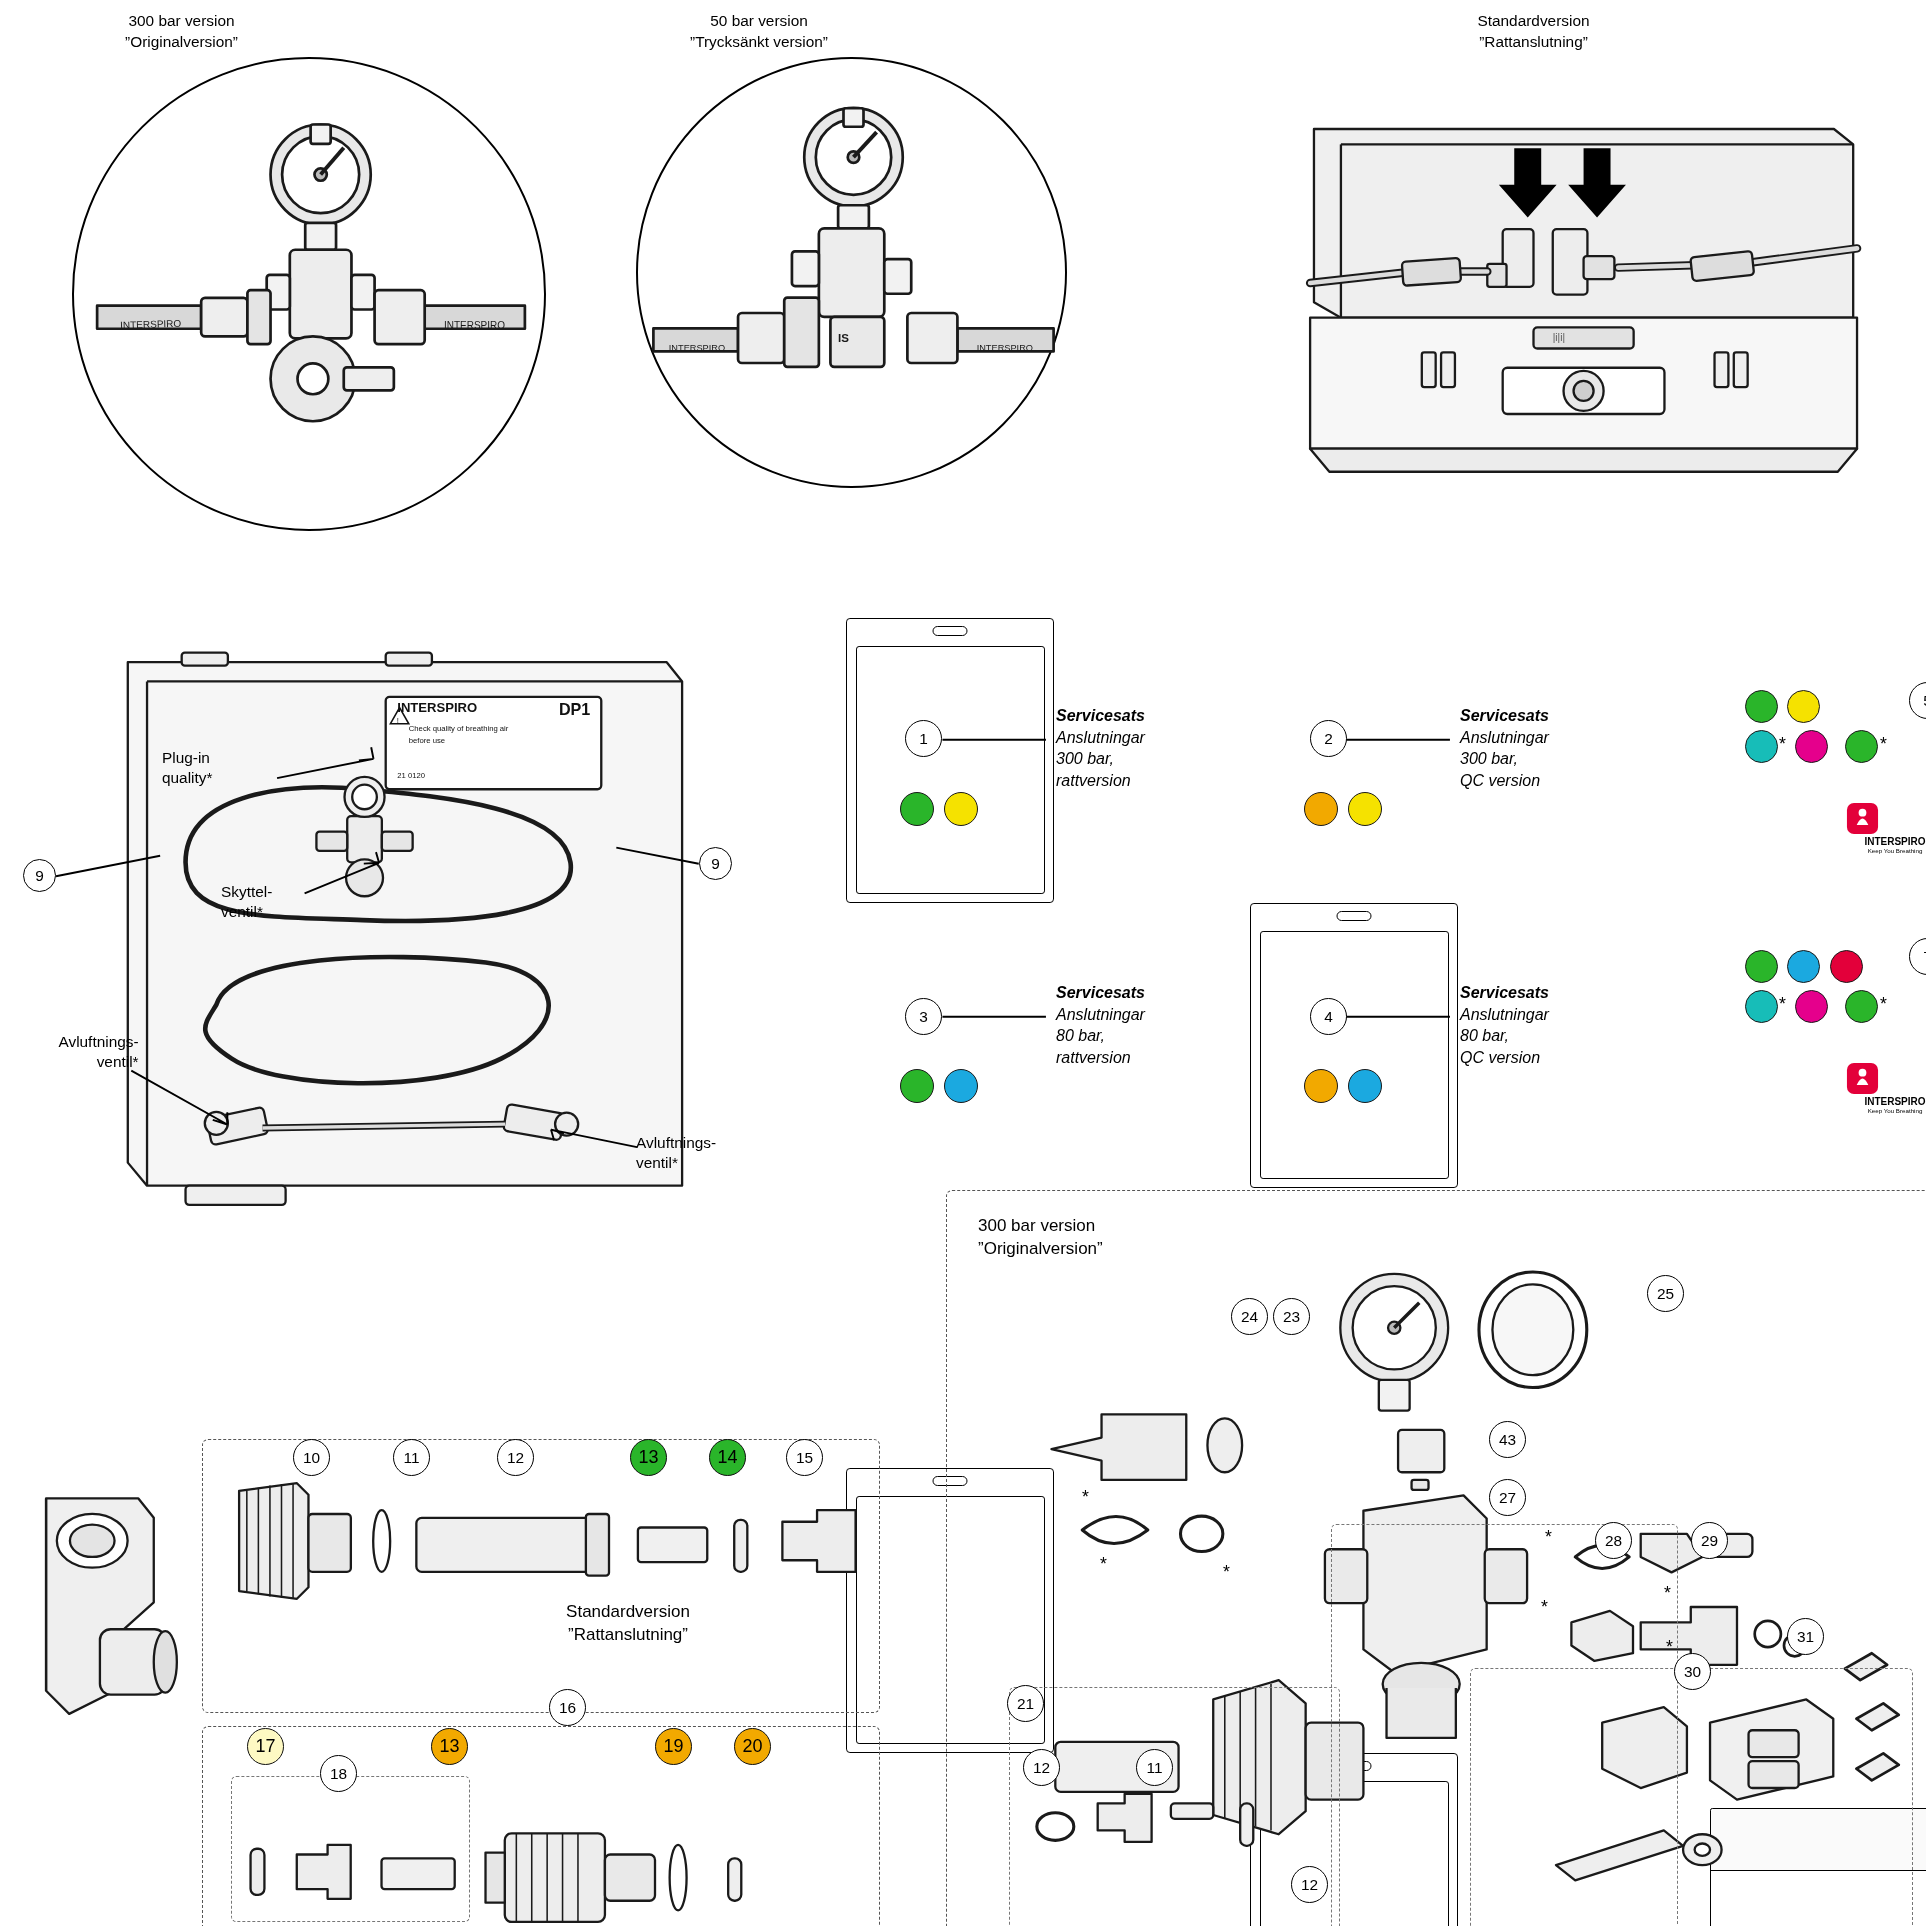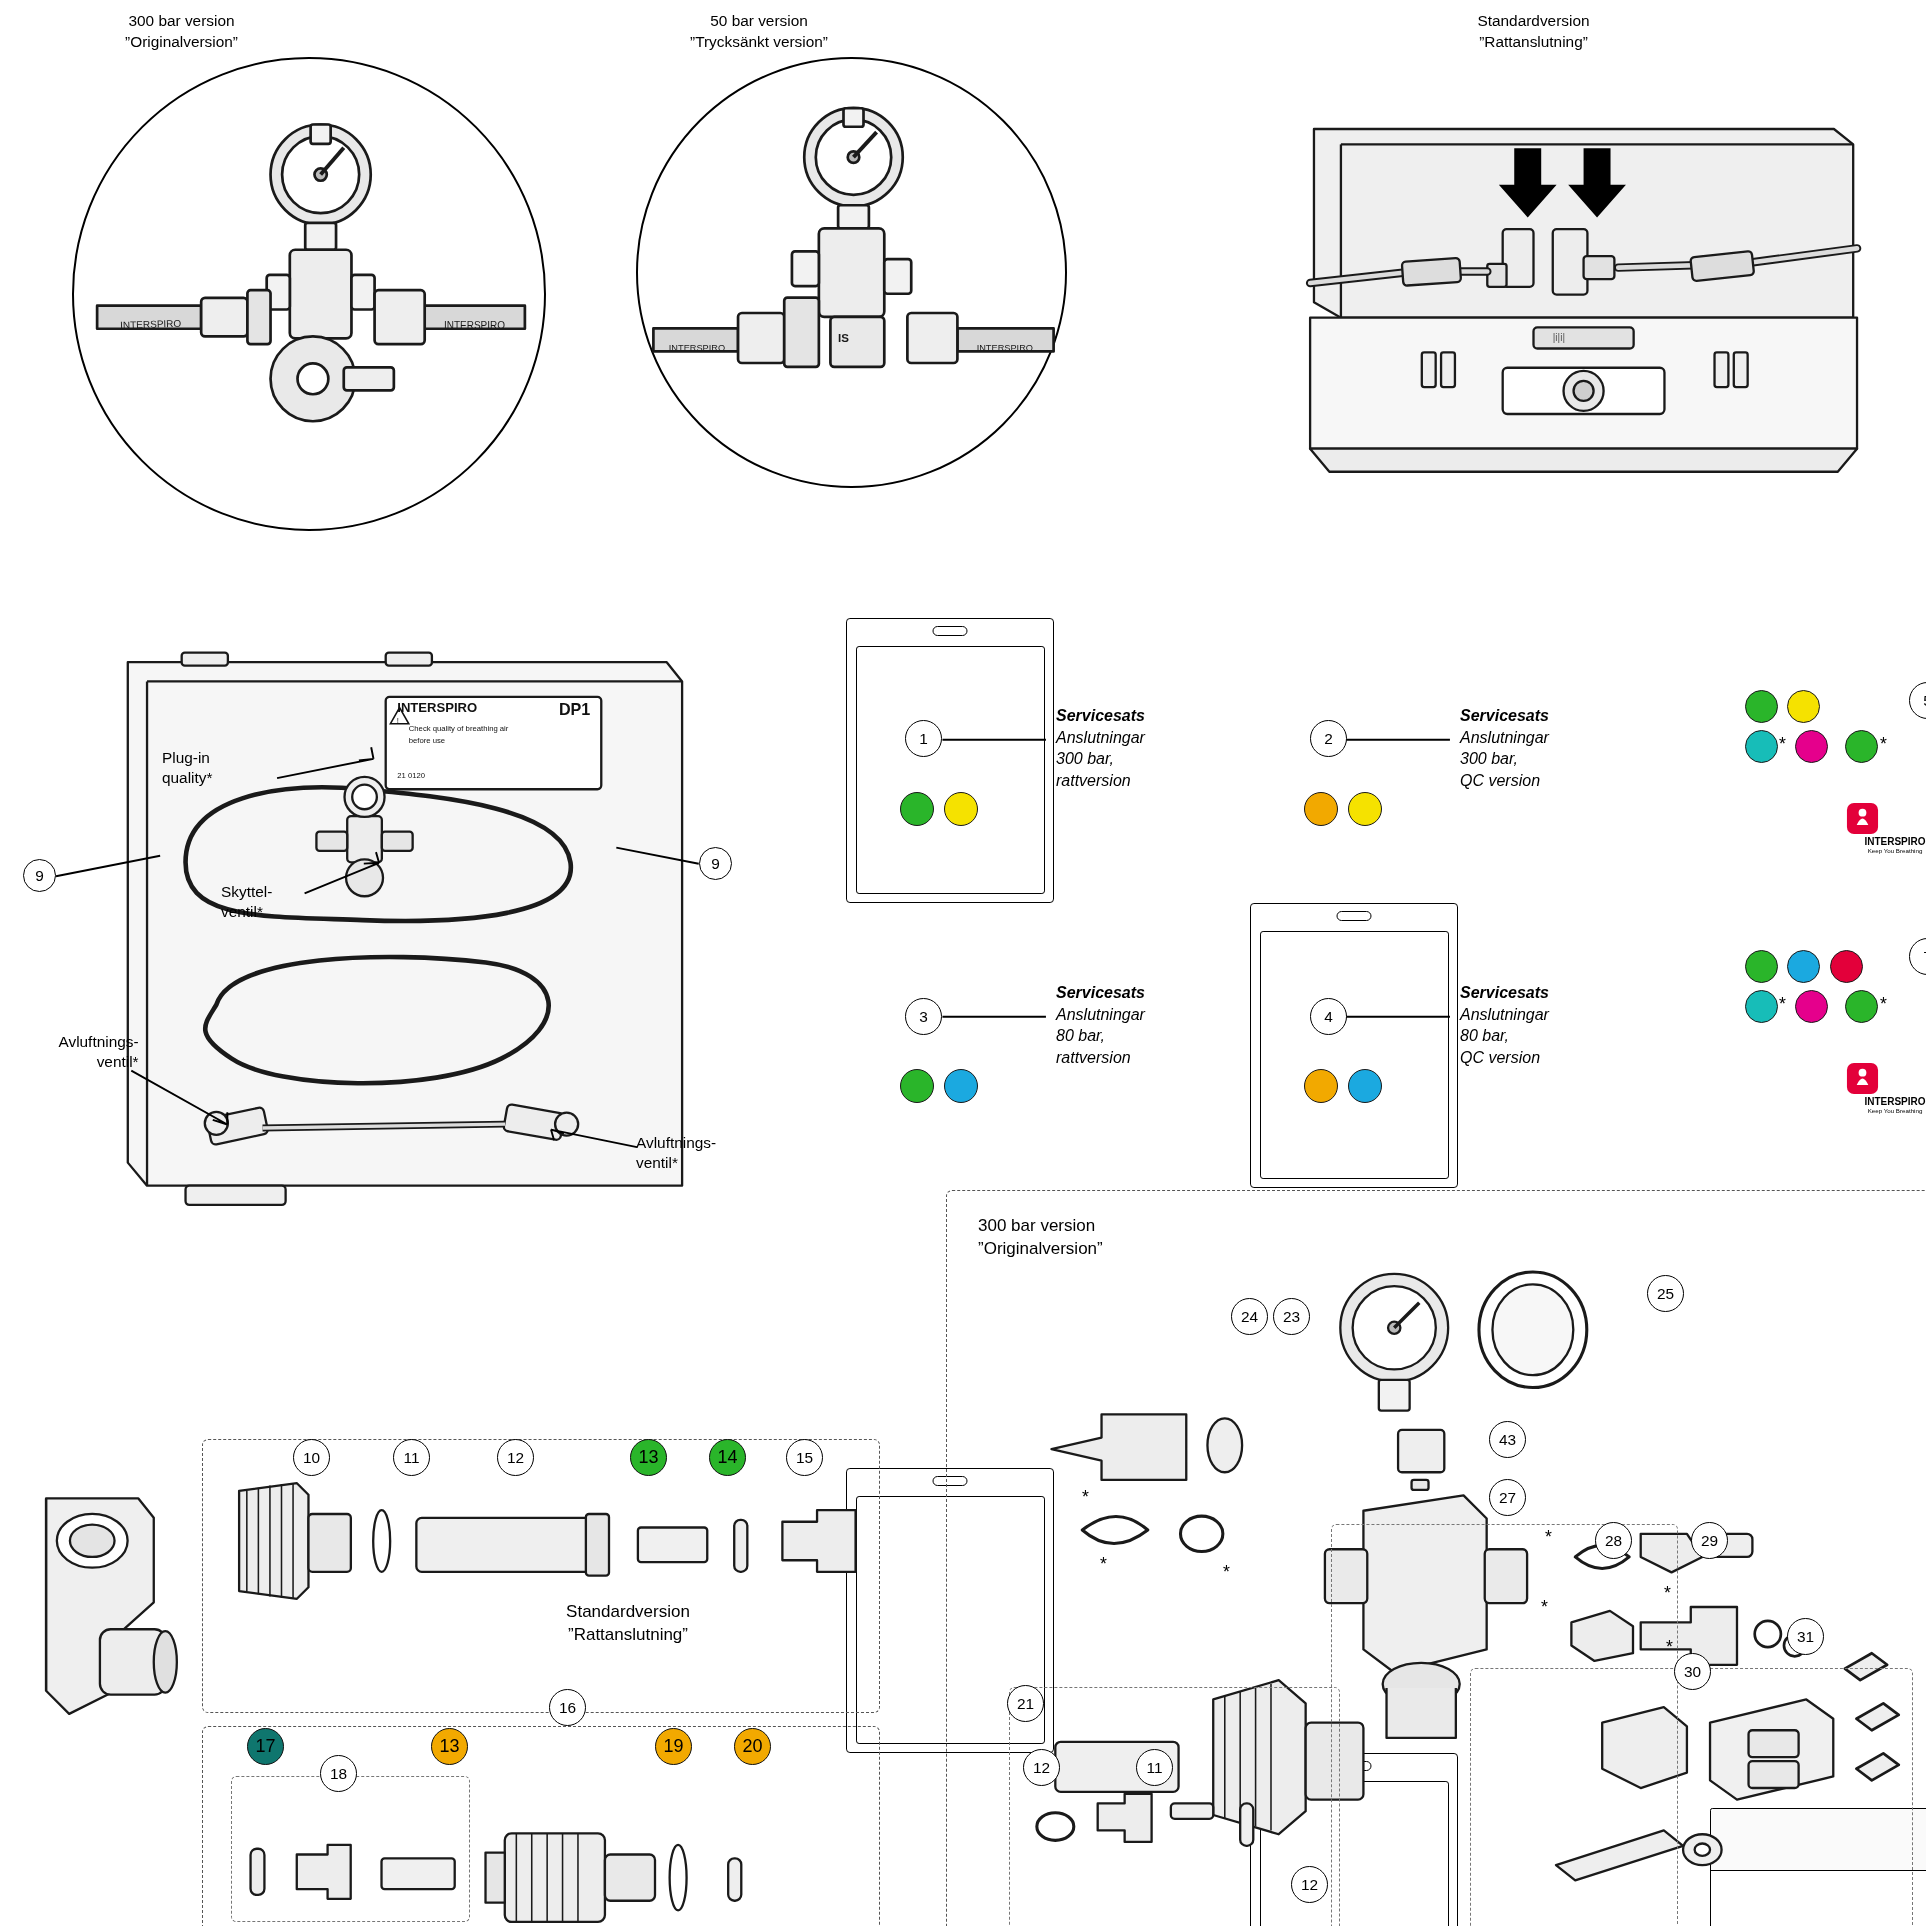--- a/index.html
+++ b/index.html
@@ -419,21 +419,21 @@
       <g stroke-width="4">
         <path d="M720 120 L720 350 M760 120 L760 350 M800 120 L800 350 M840 120 L840 350 M880 120 L880 350"></path>
       </g>
       <path d="M640 170 L690 170 L690 300 L640 300 Z" fill="#e6e6e6"></path>
       <rect x="950" y="175" width="130" height="120" rx="14" fill="#e9e9e9"></rect>
       <ellipse cx="1140" cy="235" rx="22" ry="85" fill="none"></ellipse>
       <rect x="1270" y="185" width="34" height="110" rx="16" fill="#eee"></rect>
     </g>
   </svg>
 </div>
-<div class="abs badge" style="left:247px;top:1728px;width:37px;height:37px;background:#0f766e;">17</div>
+<div class="abs badge" style="left:247px;top:1728px;width:37px;height:37px;background:#fef9c3;">17</div>
 <div class="abs numcirc" style="left:320px;top:1755px;width:37px;height:37px;">18</div>
 <div class="abs badge" style="left:431px;top:1728px;width:37px;height:37px;background:#f2a900;">13</div>
 <div class="abs numcirc" style="left:549px;top:1689px;width:37px;height:37px;">16</div>
 <div class="abs badge" style="left:655px;top:1728px;width:37px;height:37px;background:#f2a900;">19</div>
 <div class="abs badge" style="left:734px;top:1728px;width:37px;height:37px;background:#f2a900;">20</div>
 <div class="abs ttl" style="left:208px;top:1922px;width:385px;font-size:17px;">
   <div>QC version</div>
 
 </div>
 

